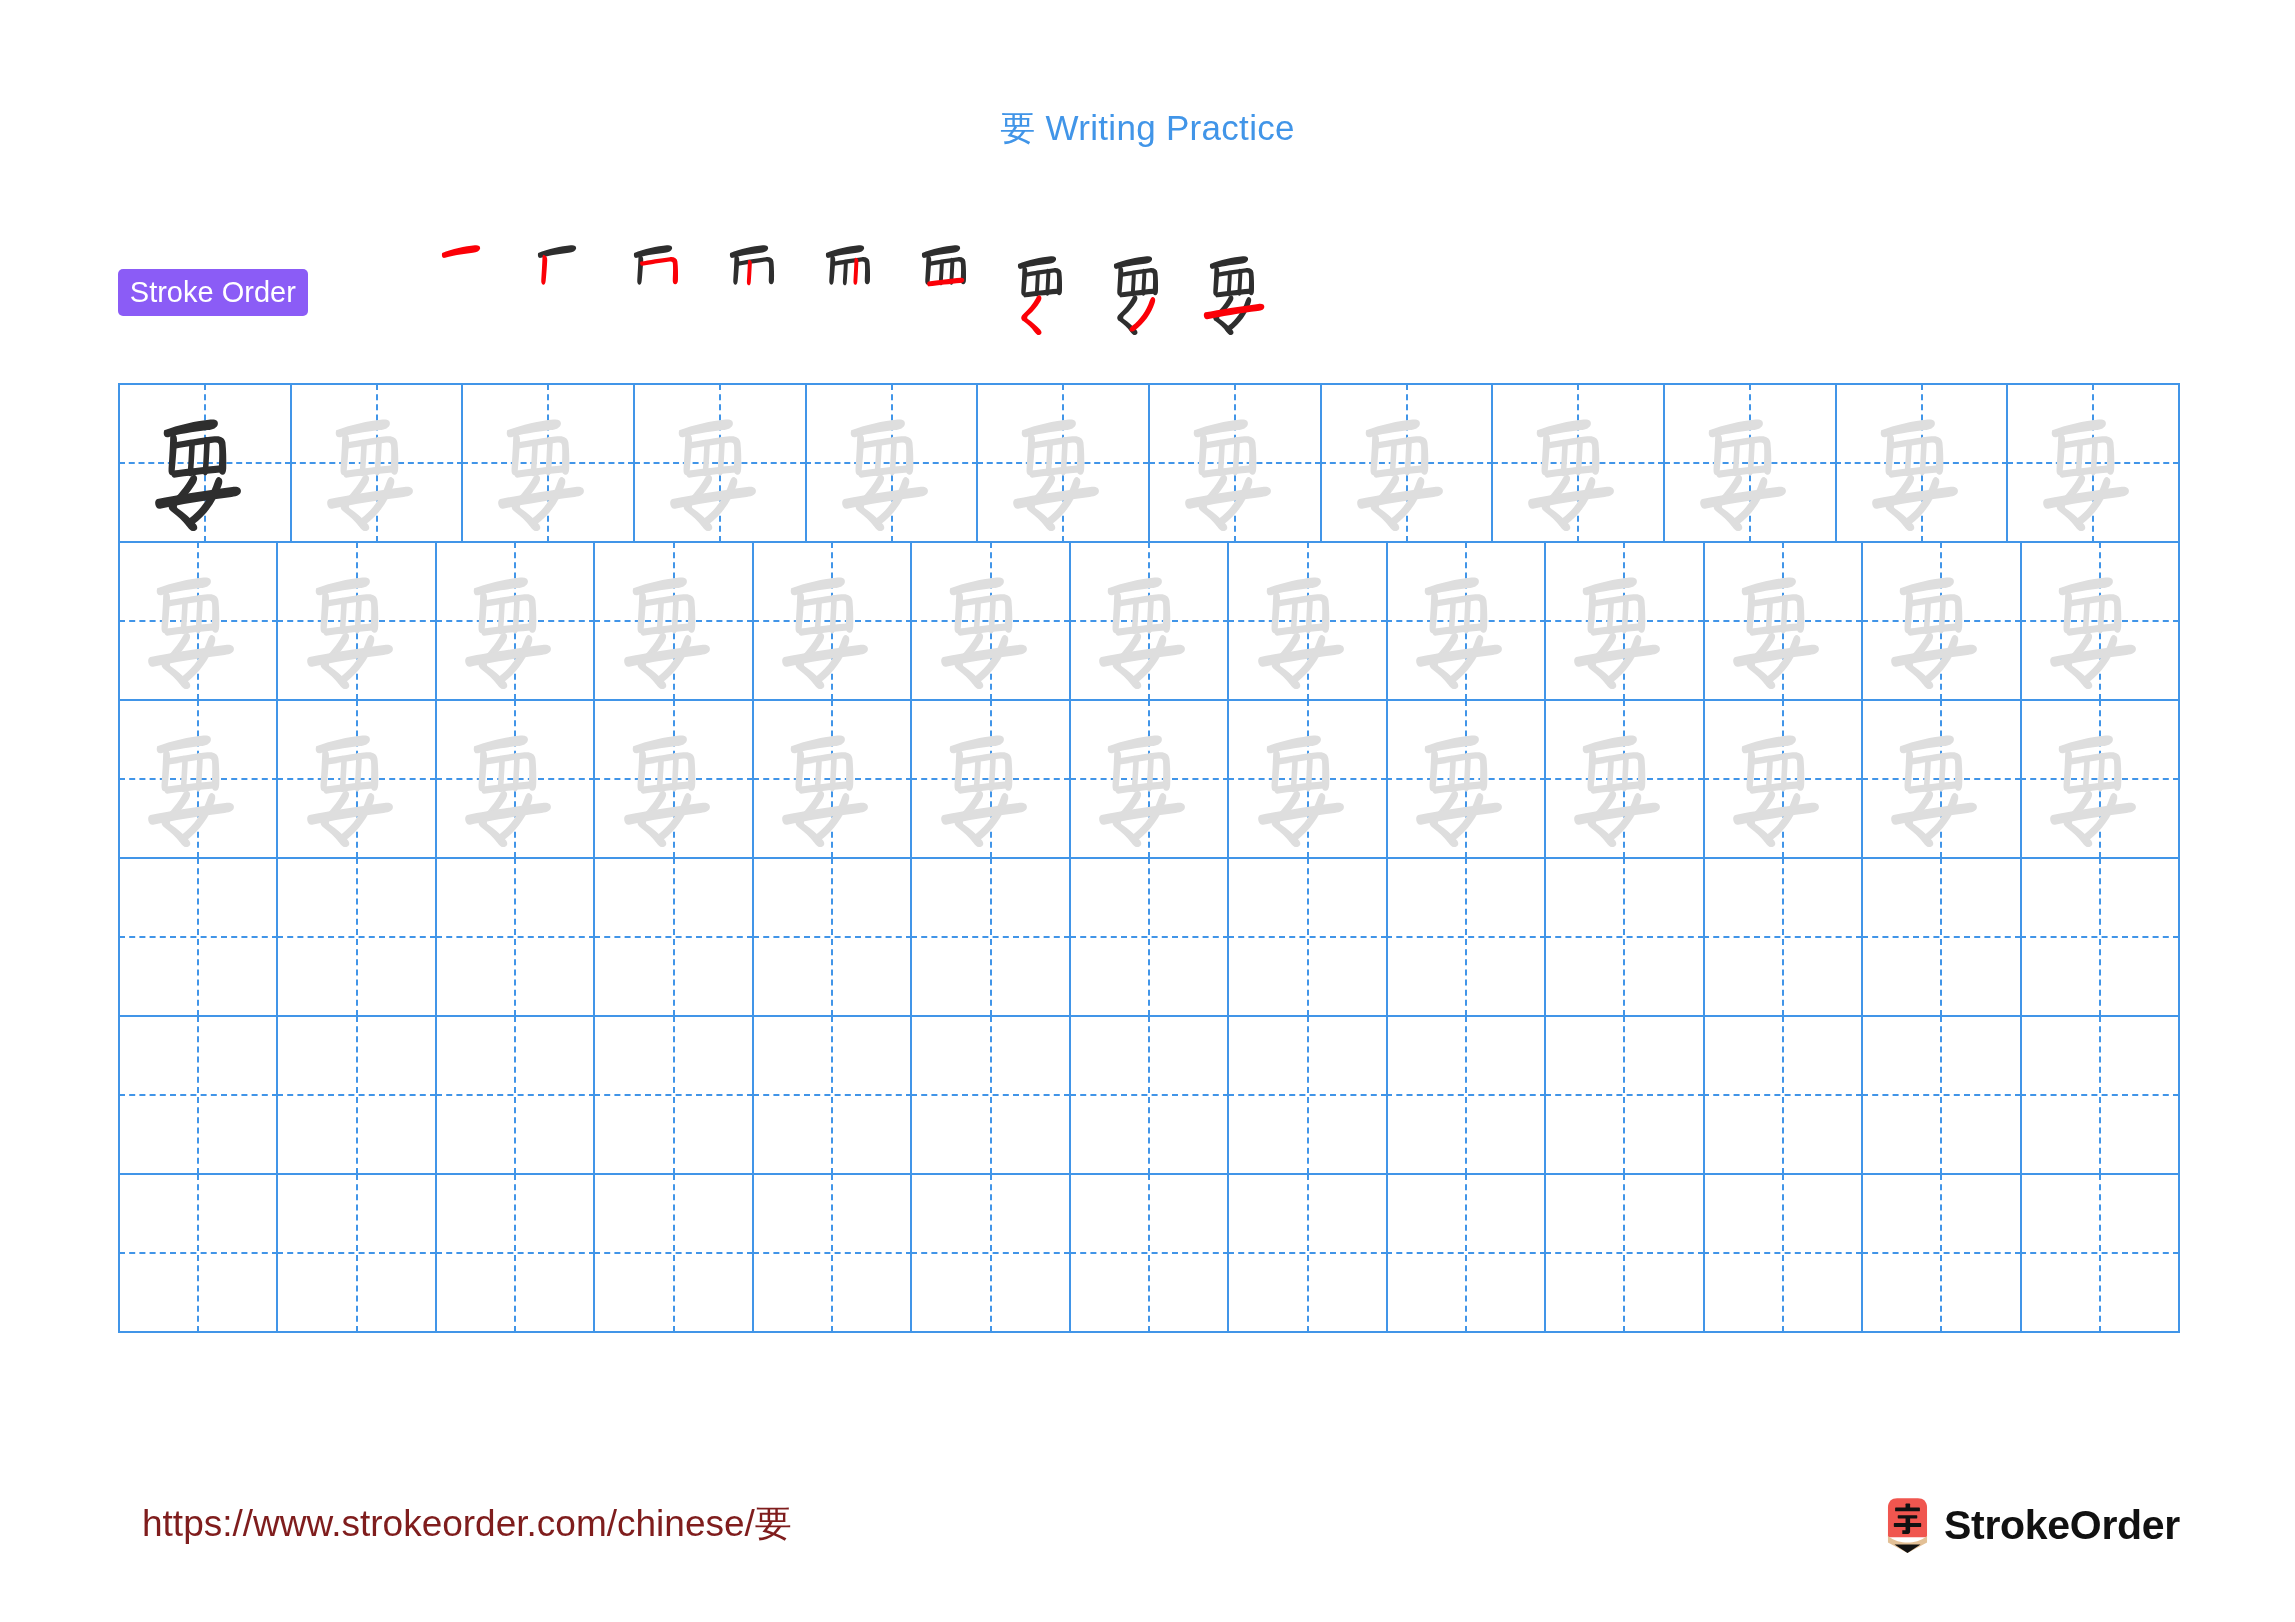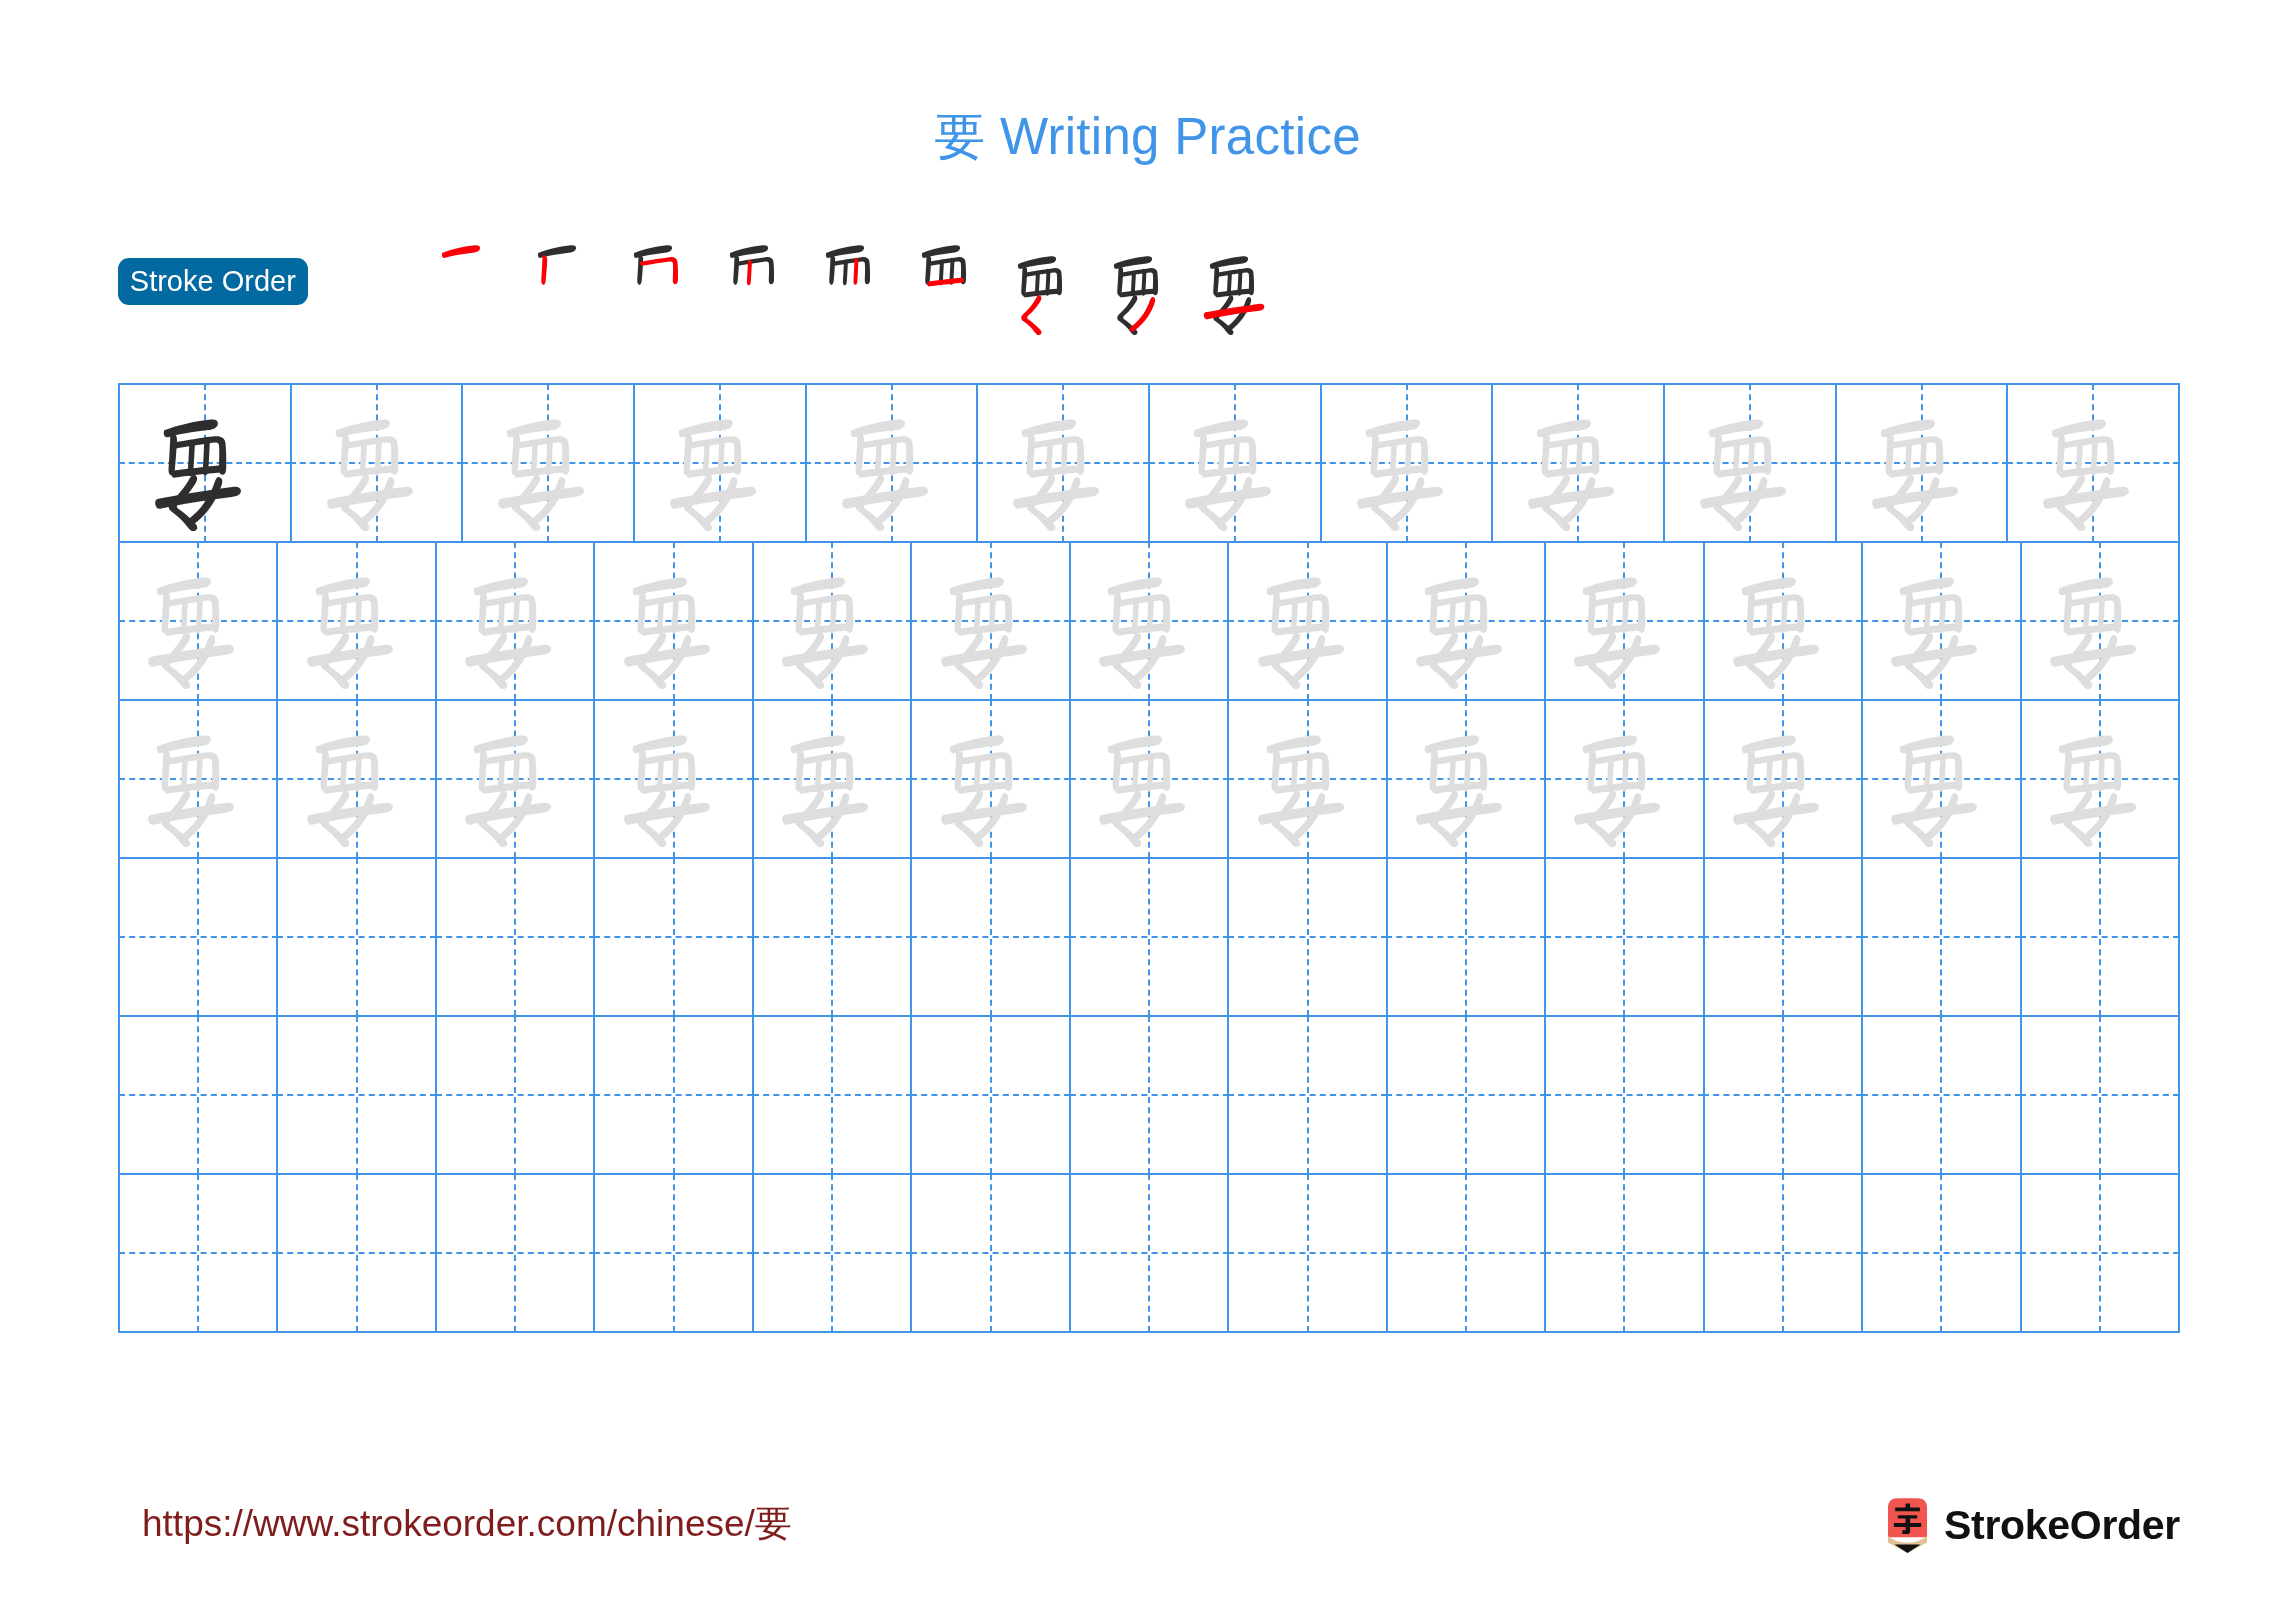--- a/index.html
+++ b/index.html
@@ -15,21 +15,21 @@
     overflow: hidden;
   }
 
   
   #page-title {
     position: absolute;
     top: 110px;
     left: 0;
     width: 100%;
     text-align: center;
-    font-size: 51px;
+    font-size: 35px;
     font-weight: 400;
     color: #4195e8;
     letter-spacing: 0.3px;
     white-space: nowrap;
     line-height: 1.05;
   }
   #page-title .han {
     font-family: "DejaVu Sans", "Liberation Sans", sans-serif;
   }
 
@@ -37,24 +37,24 @@
   #stroke-order-section {
     position: absolute;
     top: 257px;
     left: 118px;
     width: 2062px;
     height: 72px;
   }
   #stroke-order-badge {
     position: absolute;
     left: 0;
-    top: 1px;
-    background: #0369a1;
+    top: 12px;
+    background: #8b5cf6;
     color: #ffffff;
-    border-radius: 11px;
+    border-radius: 5px;
     font-size: 29px;
     line-height: 1;
     padding: 8.5px 11.8px 9.8px 11.8px;
     white-space: nowrap;
     font-weight: 400;
   }
   #stroke-steps {
     position: absolute;
     left: 305px;
     top: -29px;

